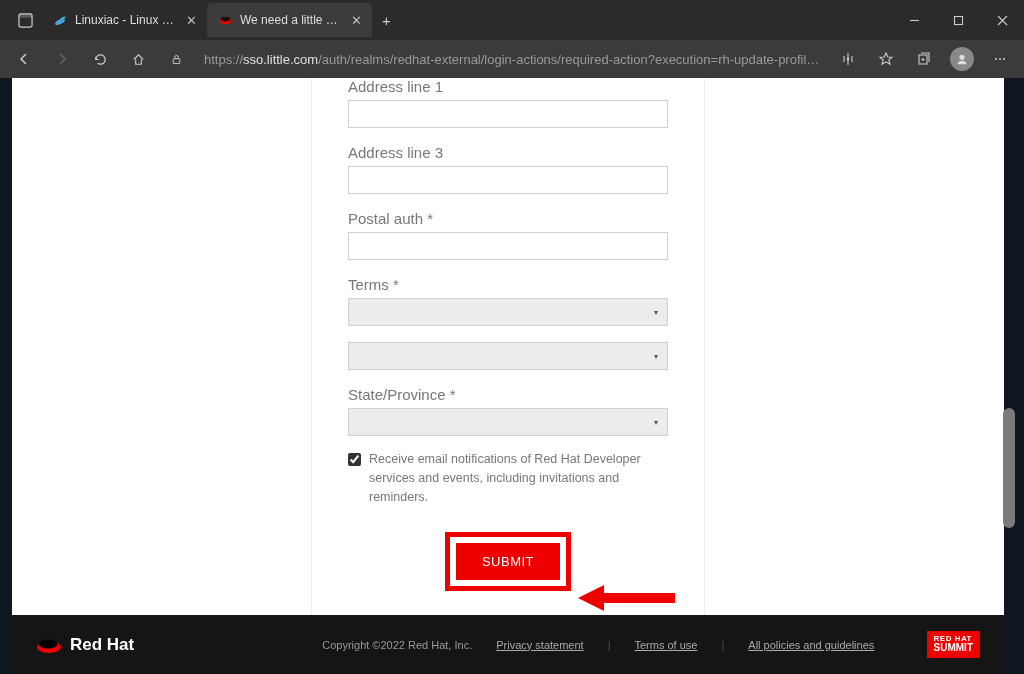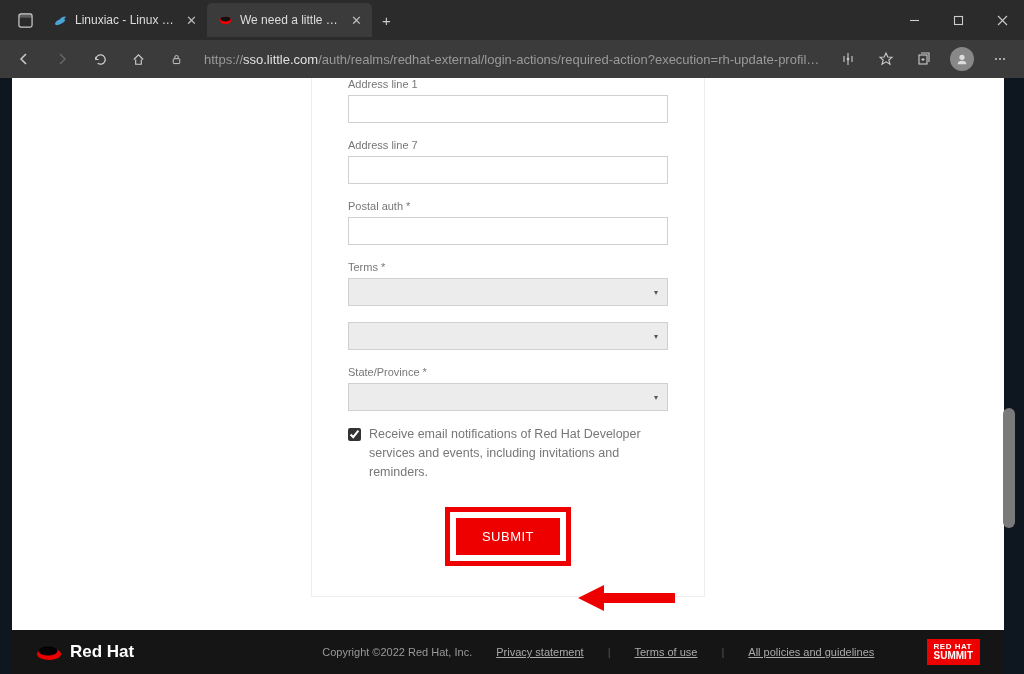--- a/index.html
+++ b/index.html
@@ -26,34 +26,34 @@
 .url-field .domain { color: #e0e0e0; }
 .toolbar-icon { width: 32px; height: 30px; display: flex; align-items: center; justify-content: center; color: #ccc; }
 .avatar { width: 24px; height: 24px; border-radius: 50%; background: #888; display: flex; align-items: center; justify-content: center; }
 
 .viewport { height: 596px; background: #0e1620; position: relative; }
 .page-white { position: absolute; top: 0; left: 12px; right: 20px; bottom: 0; background: #fff; overflow-y: auto; }
 .scrollbar-thumb { position: absolute; right: 9px; top: 330px; width: 12px; height: 120px; background: #7a7a7a; border-radius: 6px; }
 
 .form-card { width: 394px; margin: 0 auto; background: #fff; padding: 0 36px 30px 36px; border: 1px solid #eee; border-top: none; position: relative; top: -6px; }
 .form-group { margin-bottom: 10px; padding-top: 6px; }
-.form-label { font-size: 11px; color: #777; margin-bottom: 5px; display: block; }
+.form-label { font-size: 15px; color: #777; margin-bottom: 5px; display: block; }
 .form-input { width: 100%; height: 28px; border: 1px solid #d0d0d0; padding: 0 8px; font-size: 13px; background: #fff; }
 .form-select { width: 100%; height: 28px; border: 1px solid #d0d0d0; padding: 0 8px; font-size: 13px; background: #ececec; appearance: none; -webkit-appearance: none; position: relative; }
 .select-wrap { position: relative; }
 .select-caret { position: absolute; right: 10px; top: 50%; transform: translateY(-50%); font-size: 8px; color: #555; pointer-events: none; }
 
 .checkbox-row { display: flex; gap: 8px; font-size: 12.5px; color: #777; margin-top: 14px; line-height: 1.5; }
 .checkbox-row input { margin-top: 3px; accent-color: #333; width: 13px; height: 13px; flex-shrink: 0; }
 
 .submit-highlight { border: 5px solid #E00; padding: 6px; width: fit-content; margin: 26px auto 0; }
 .submit-btn { background: #E00; color: #fff; border: none; padding: 11px 26px; font-size: 13px; letter-spacing: 0.5px; cursor: pointer; }
 .arrow-annotation { position: absolute; left: 570px; top: 500px; }
 
-.footer { position: absolute; bottom: 0; left: 12px; right: 20px; height: 44px; background: #151515; display: flex; align-items: center; padding: 0 24px; gap: 24px; color: #999; font-size: 11px; }
+.footer { position: absolute; bottom: 0; left: 12px; right: 20px; height: 59px; background: #151515; display: flex; align-items: center; padding: 0 24px; gap: 24px; color: #999; font-size: 11px; }
 .footer-logo { display: flex; align-items: center; gap: 8px; color: #fff; font-weight: 700; font-size: 17px; }
 .hat-icon { width: 26px; height: 20px; }
 .footer-spacer { width: 140px; }
 .footer-link { color: #aaa; text-decoration: underline; font-size: 11px; }
 .footer-sep { color: #555; }
 .footer-right { margin-left: auto; background: #E00; color: #fff; padding: 4px 7px; font-size: 10px; font-weight: 700; line-height: 1.05; text-align: left; }
 .footer-right .t { font-size: 8px; letter-spacing: 0.5px; }
 </style>
 </head>
 <body>
@@ -174,21 +174,21 @@
 
 <div class="viewport">
   <div class="page-white">
     <div class="form-card">
 
       <div class="form-group">
         <label class="form-label">Address line 1</label>
         <input class="form-input" style="">
       </div>
       <div class="form-group">
-        <label class="form-label">Address line 7</label>
+        <label class="form-label">Address line 3</label>
         <input class="form-input" style="">
       </div>
       <div class="form-group">
         <label class="form-label">Postal auth *</label>
         <input class="form-input" style="">
       </div>
       <div class="form-group">
         <label class="form-label">Terms *</label>
         <div class="select-wrap"><select class="form-select"></select><span class="select-caret">▾</span></div>
       </div>

